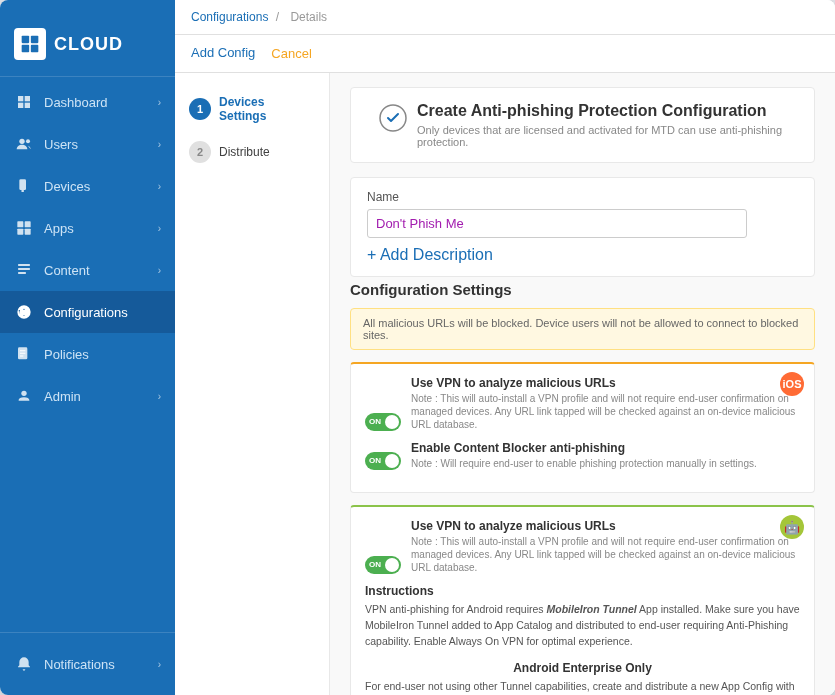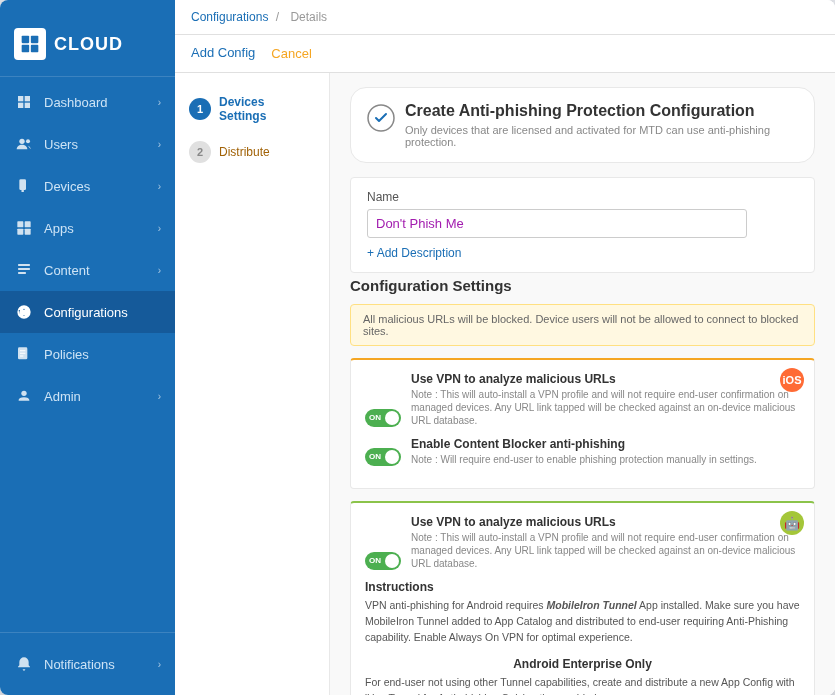--- a/index.html
+++ b/index.html
@@ -134,39 +134,39 @@
       align-items: center;
       justify-content: center;
       font-size: 11px;
       font-weight: 700;
       flex-shrink: 0;
     }
     .step-circle.active { background: #1a6eb5; color: #fff; }
     .step-circle.inactive { background: #e0e0e0; color: #888; }
     .step-label { font-size: 12px; }
     .step-label.active { color: #1a6eb5; font-weight: 600; }
-    .step-label.inactive { color: #a16207; }
+    .step-label.inactive { color: #404040; }
 
     
     .form-area {
       flex: 1;
       overflow-y: auto;
       padding: 14px 20px;
       background: #f9f9f9;
     }
 
     .page-title-row {
       display: flex;
       align-items: flex-start;
       gap: 10px;
       margin-bottom: 14px;
       background: #fff;
       border: 1px solid #e8e8e8;
-      border-radius: 16px;
-      padding: 14px 16px;
+      border-radius: 4px;
+      padding: 14px 28px;
     }
     .page-title-icon {
       width: 28px;
       height: 28px;
       flex-shrink: 0;
       margin-top: 2px;
     }
     .page-title-text h2 { font-size: 16px; font-weight: 600; color: #333; margin-bottom: 4px; }
     .page-title-text p { font-size: 11px; color: #888; }
 
@@ -180,21 +180,21 @@
     .field-label { font-size: 12px; color: #555; margin-bottom: 5px; }
     .text-input {
       width: 100%;
       max-width: 380px;
       border: 1px solid #ccc;
       border-radius: 3px;
       padding: 6px 8px;
       font-size: 13px;
       color: #a21caf;
     }
-    .add-desc-link { font-size: 12px; color: #1a6eb5; cursor: pointer; margin-top: 8px; display: block; }
+    .add-desc-link { font-size: 16px; color: #1a6eb5; cursor: pointer; margin-top: 8px; display: block; }
 
     
     .config-section-title {
       font-size: 15px;
       font-weight: 600;
       color: #333;
       margin-bottom: 10px;
     }
 
     .warning-bar {

